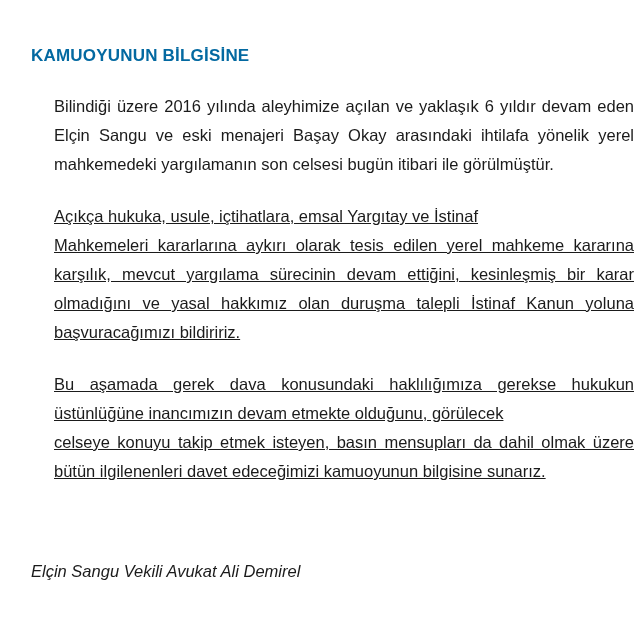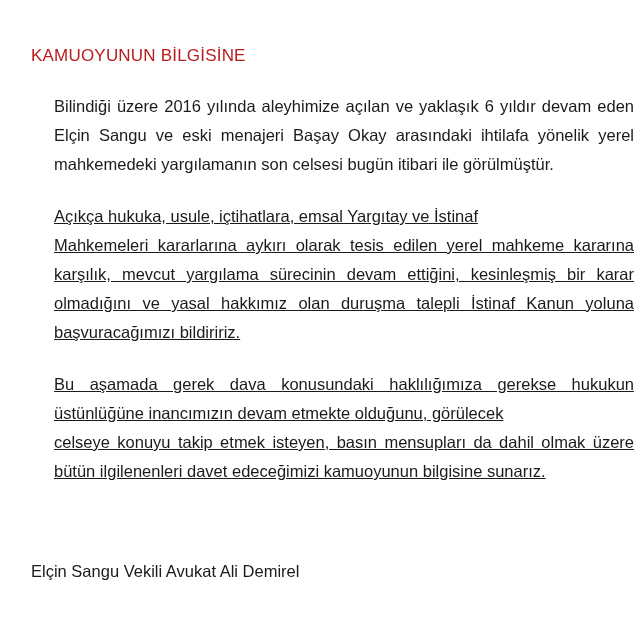--- a/index.html
+++ b/index.html
@@ -26,22 +26,22 @@
     position: relative;
   }
 
   .statement-title {
     position: absolute;
     left: 31px;
     top: 45px;
     font-size: 17px;
     line-height: 22px;
     letter-spacing: 0.2px;
-    font-weight: 400;
-    color: #b91c1c;
+    font-weight: 700;
+    color: #0369a1;
     white-space: nowrap;
   }
 
   .statement-body {
     position: absolute;
     left: 31px;
     top: 92px;
     width: 580px;
     margin-left: 23px;
   }
@@ -62,20 +62,21 @@
   }
 
   .statement-signature {
     position: absolute;
     left: 31px;
     top: 557px;
     font-size: 16.5px;
     line-height: 29px;
     color: #1b1b1b;
     white-space: nowrap;
+    font-style: italic;
   }
 </style>
 </head>
 <body>
 
 <div class="statement-sheet">
 
   <div class="statement-title">KAMUOYUNUN BİLGİSİNE</div>
 
   <div class="statement-body">

